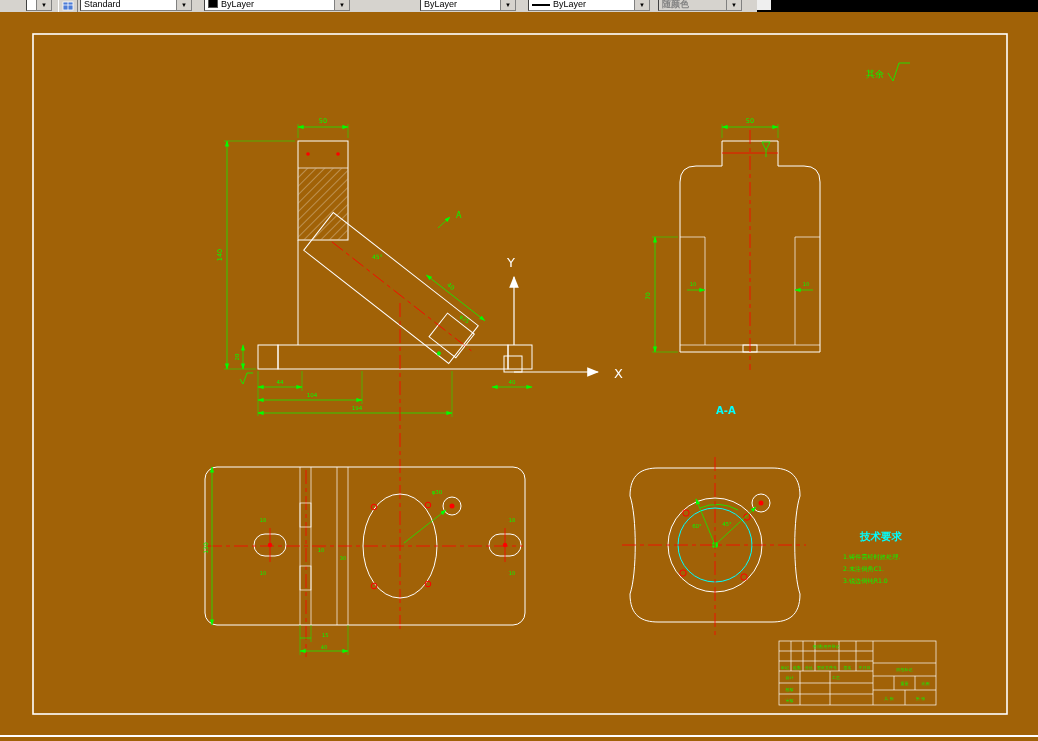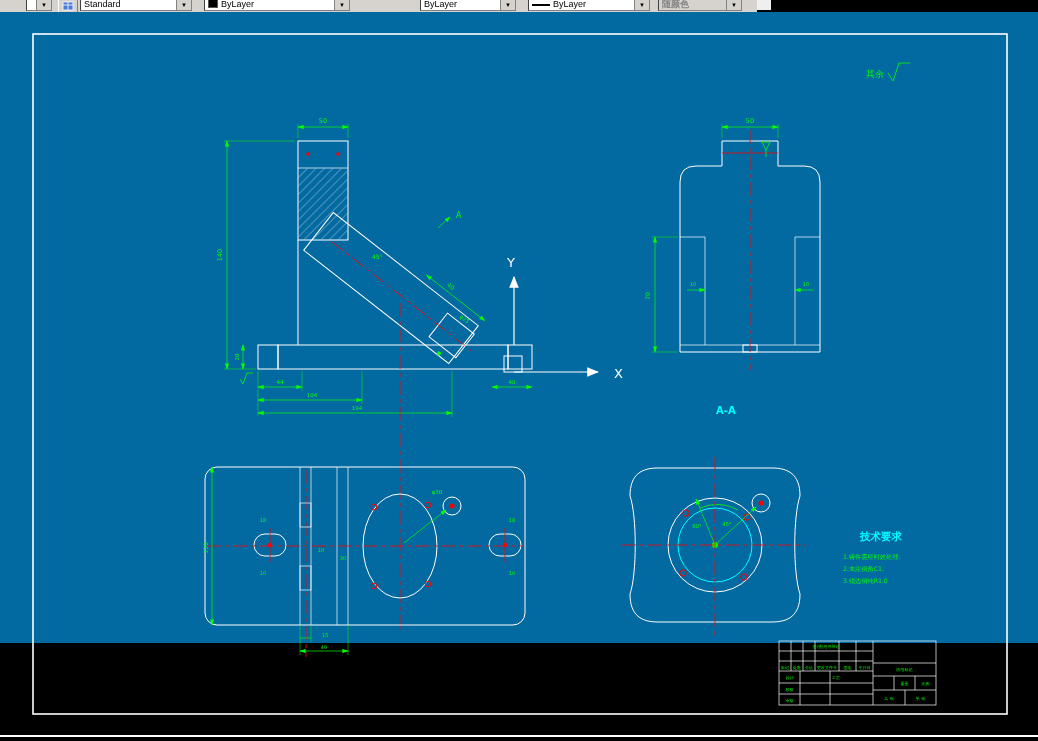--- a/index.html
+++ b/index.html
@@ -14,21 +14,21 @@
   .combo .txt{flex:1;line-height:11px;white-space:nowrap;overflow:hidden;}
   .combo .arrow{width:14px;height:100%;background:#d6d3ce;border-left:1px solid #808080;
     display:flex;align-items:flex-end;justify-content:center;font-size:6px;color:#000;line-height:10px;}
   .combo.disabled{background:#d6d3ce;}
   .combo.disabled .txt{color:#858585;font-weight:bold;}
   .swatch{width:8px;height:8px;background:#000;border:1px solid #555;margin:0 3px 2px 0;align-self:flex-end;}
   .lwline{width:18px;height:2px;background:#000;margin:0 3px 4px 0;align-self:flex-end;}
   .iconbtn{position:absolute;top:-7px;width:18px;height:18px;background:#d6d3ce;border:1px solid #fff;
     border-right-color:#808080;border-bottom-color:#808080;display:flex;align-items:flex-end;justify-content:center;}
   
-  .canvas{position:relative;width:1038px;height:631px;background:#0369a1;}
+  .canvas{position:relative;width:1038px;height:729px;background:#a16207;}
   svg{display:block;}
   svg text{font-family:"DejaVu Sans",sans-serif;}
   .out{stroke:#fff;stroke-width:1;fill:none;}
   .thin{stroke:#fff;stroke-width:0.7;fill:none;}
   .dimline{stroke:#00ff00;stroke-width:0.7;fill:none;}
   .ext{stroke:#00ff00;stroke-width:0.5;fill:none;}
   .dim{fill:#00ff00;}
   .cl{stroke:#ff0000;stroke-width:0.8;fill:none;stroke-dasharray:14 4 4 4;}
   .redln{stroke:#ff0000;stroke-width:0.8;fill:none;}
   .cyanln{stroke:#00ffff;stroke-width:1;fill:none;}

